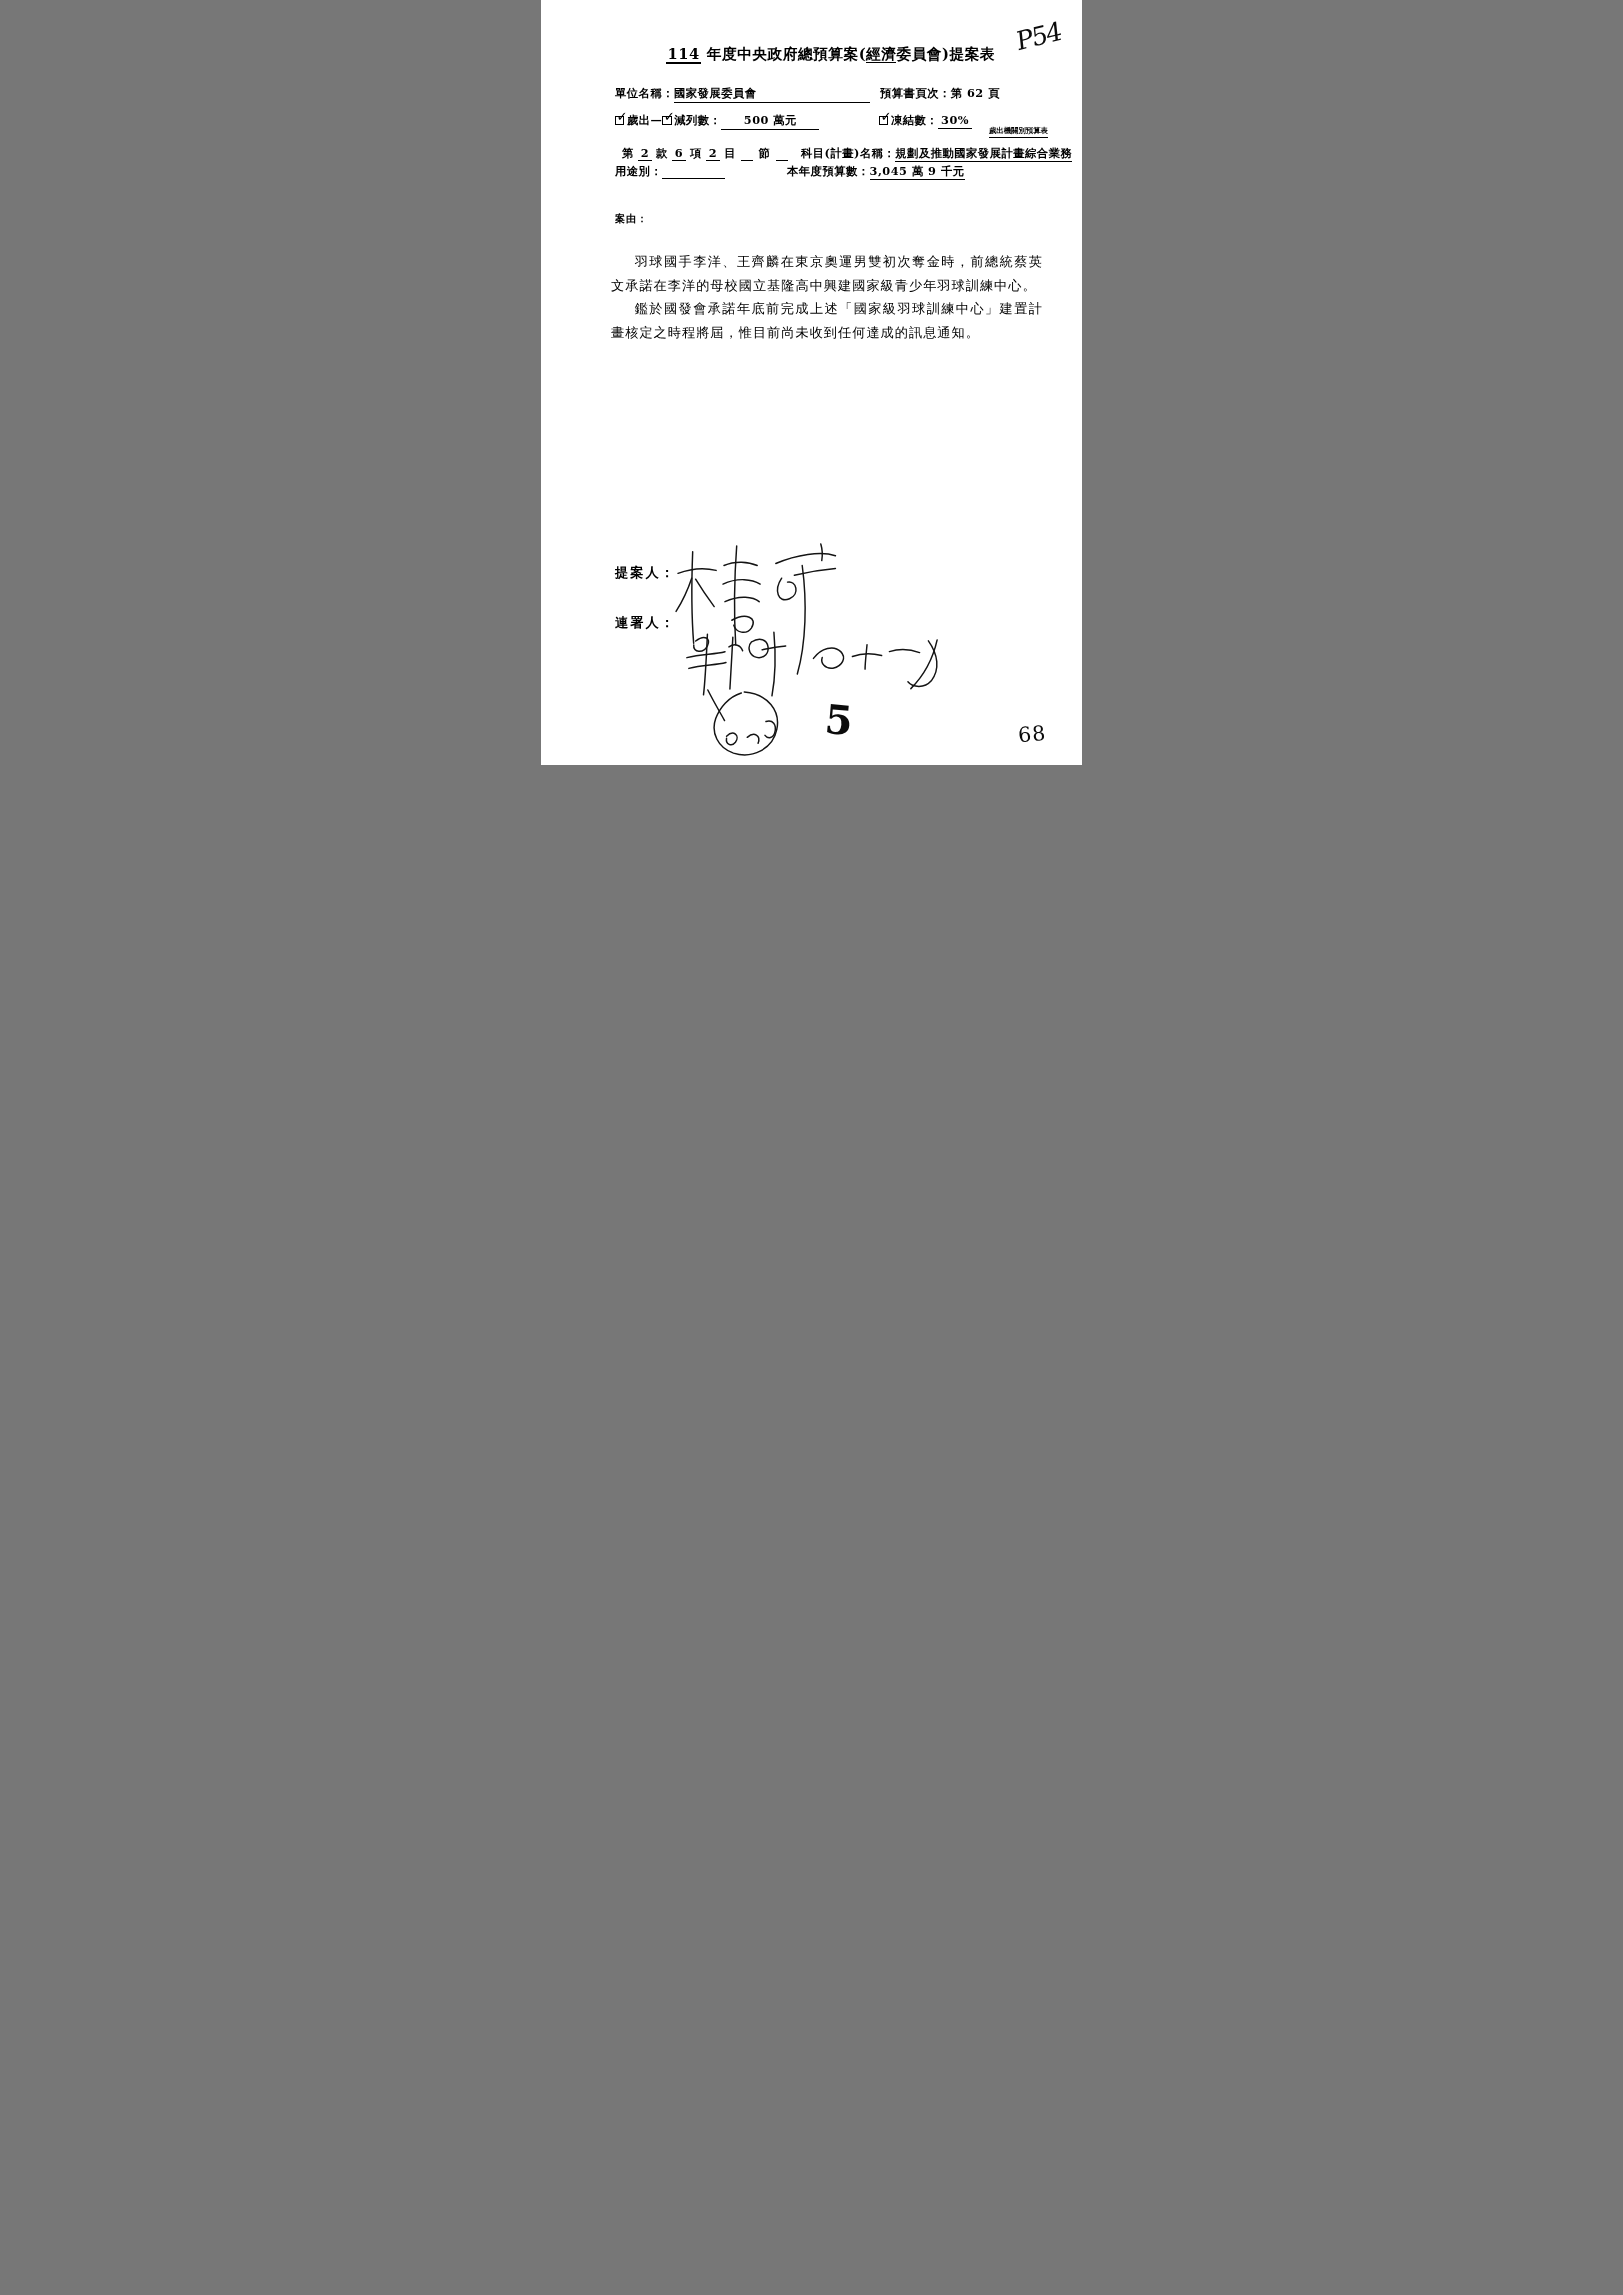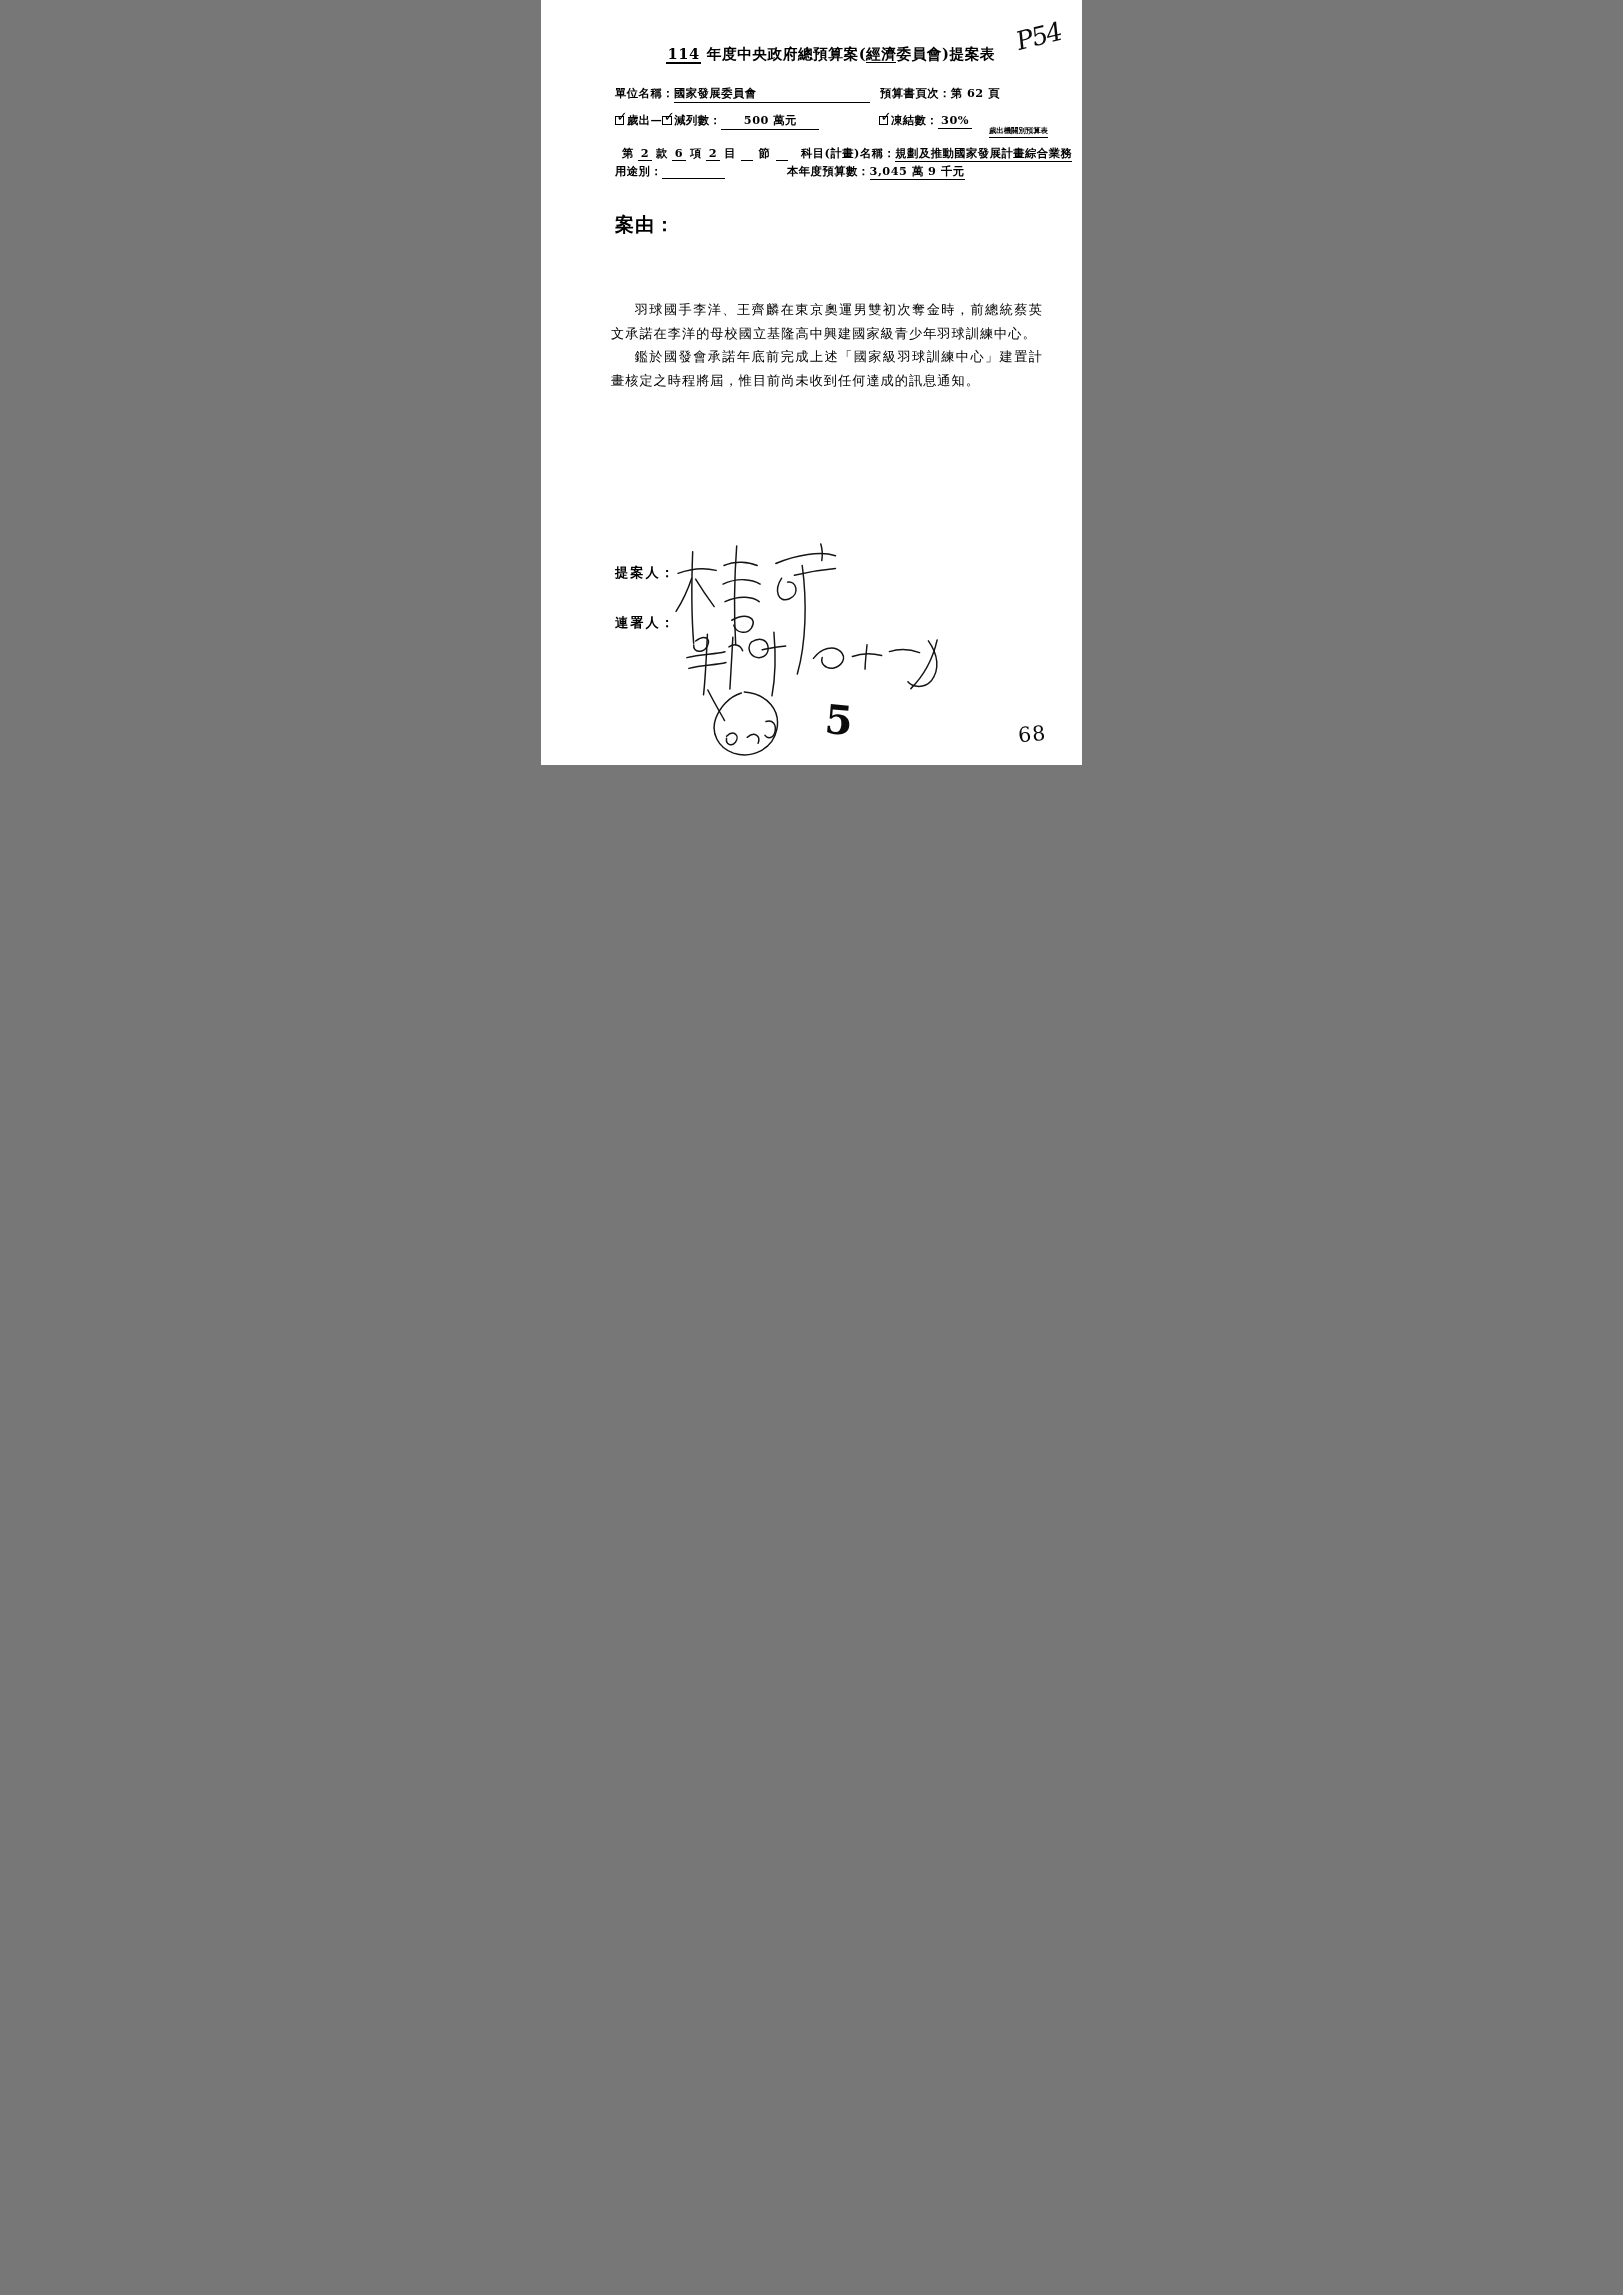--- a/index.html
+++ b/index.html
@@ -36,25 +36,25 @@
   
   .cb{
     display:inline-block;width:7.4px;height:7.4px;border:1.5px solid #000;
     position:relative;margin-right:2.5px;vertical-align:-1px;
   }
   .cb .tick{
     position:absolute;left:0.5px;top:-6.9px;font-size:13.2px;font-weight:400;line-height:1;
     font-family:"DejaVu Sans","Liberation Sans",sans-serif;
   }
   
-  .case-heading{position:absolute;top:212px;left:74px;font-size:19px;font-weight:700;letter-spacing:1px;}
+  .case-heading{position:absolute;top:212px;left:74px;font-size:10px;font-weight:700;letter-spacing:1px;}
   .body-text{
     position:absolute;top:250px;left:70px;width:432px;
     font-size:13.2px;line-height:23.5px;letter-spacing:1px;
-    text-align:justify;word-break:break-all;margin-top:48px;
+    text-align:justify;word-break:break-all;
   }
   .body-text p{margin:0;text-indent:1.8em;}
   
   .sig-label{position:absolute;left:74px;font-size:13.2px;font-weight:700;letter-spacing:2px;white-space:nowrap;}
   .sig-svg{position:absolute;}
   .sig-svg path{fill:none;stroke:#141414;stroke-width:3;stroke-linecap:round;stroke-linejoin:round;}
   
   .hand{position:absolute;color:#0b0b0b;font-family:"DejaVu Serif","Liberation Serif",serif;white-space:nowrap;}
   .hand-p54{top:20.6px;left:475px;font-size:25.5px;transform:rotate(-14deg) skewX(-8deg);letter-spacing:-1.5px;}
   .hand-count{top:696px;left:284px;font-size:40px;font-weight:700;transform:rotate(5deg);}

